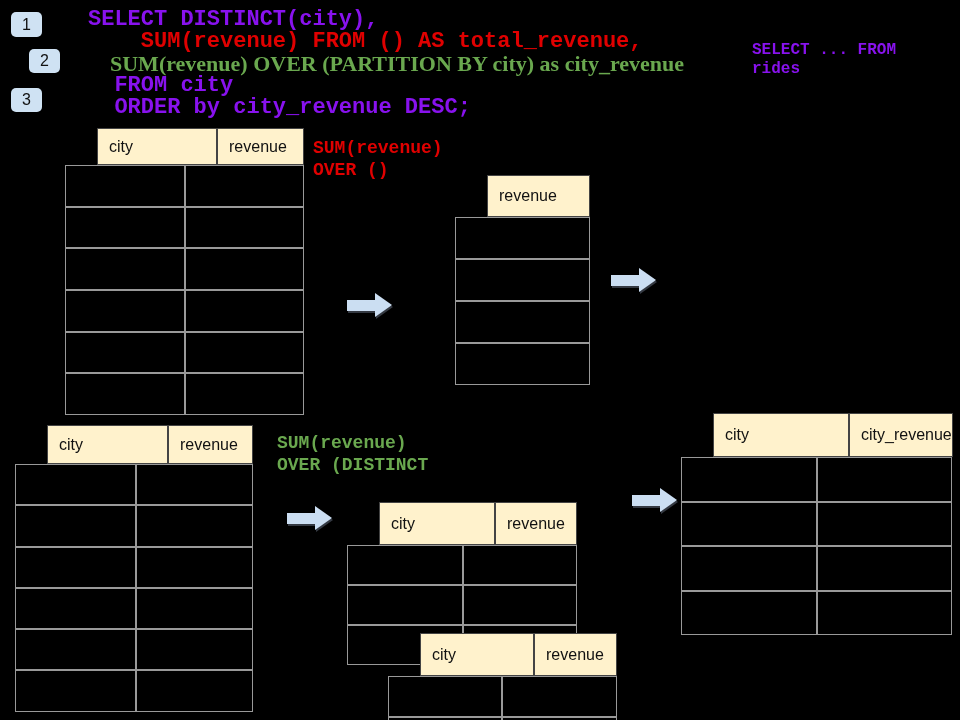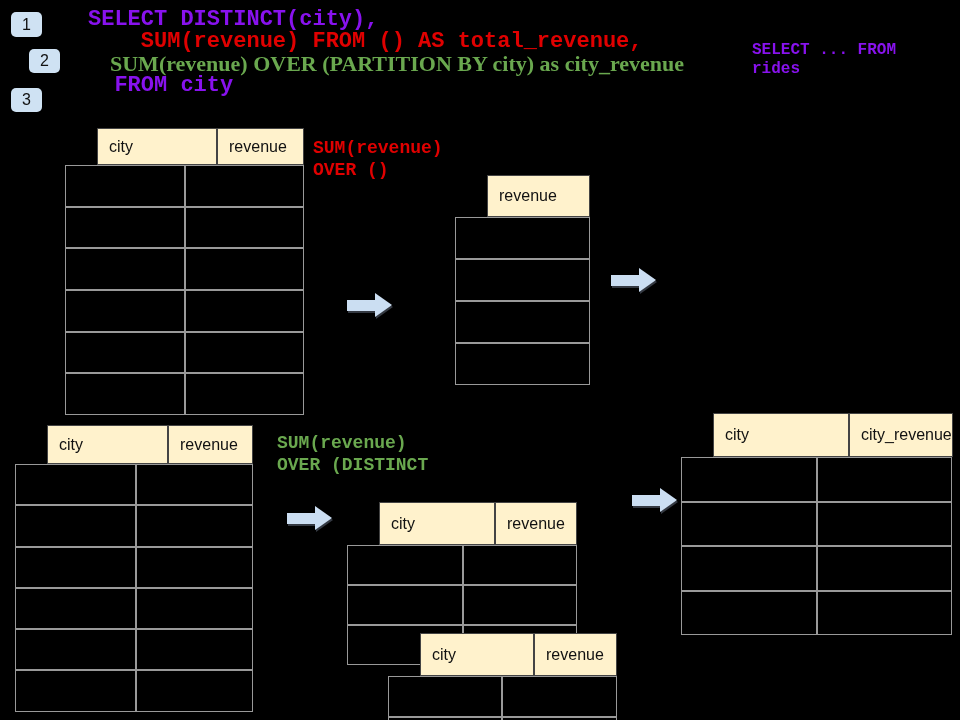--- a/index.html
+++ b/index.html
@@ -55,21 +55,21 @@
   <div class="badge" id="badge-1">
     <span>1</span>
   </div>
   <div class="badge" id="badge-2">
     <span>2</span>
   </div>
   <div class="badge" id="badge-3">
     <span>3</span>
   </div>
 
-  <div id="sql-code" class="mono"><div class="line c-purple">SELECT DISTINCT(city),</div><div class="line c-red">    SUM(revenue) FROM () AS total_revenue,</div><div class="line c-green">    SUM(revenue) OVER (PARTITION BY city) as city_revenue</div><div class="line c-purple">  FROM city</div></div>
+  <div id="sql-code" class="mono"><div class="line c-purple">SELECT DISTINCT(city),</div><div class="line c-red">    SUM(revenue) FROM () AS total_revenue,</div><div class="line c-green">    SUM(revenue) OVER (PARTITION BY city) as city_revenue</div><div class="line c-purple">  FROM city</div><div class="line c-purple">  ORDER by city_revenue DESC;</div></div>
 
   <div id="side-note" class="mono"><div class="line">SELECT ... FROM</div><div class="line">rides</div></div>
 
   <div id="label-total" class="mono"><div class="line">SUM(revenue)</div><div class="line">OVER ()</div></div>
 
   <div id="label-partition" class="mono"><div class="line">SUM(revenue)</div><div class="line">OVER (DISTINCT</div></div>
 
   <div id="t1" class="table">
       <div class="trow thead">
         <div class="tcell hcell">city</div>

